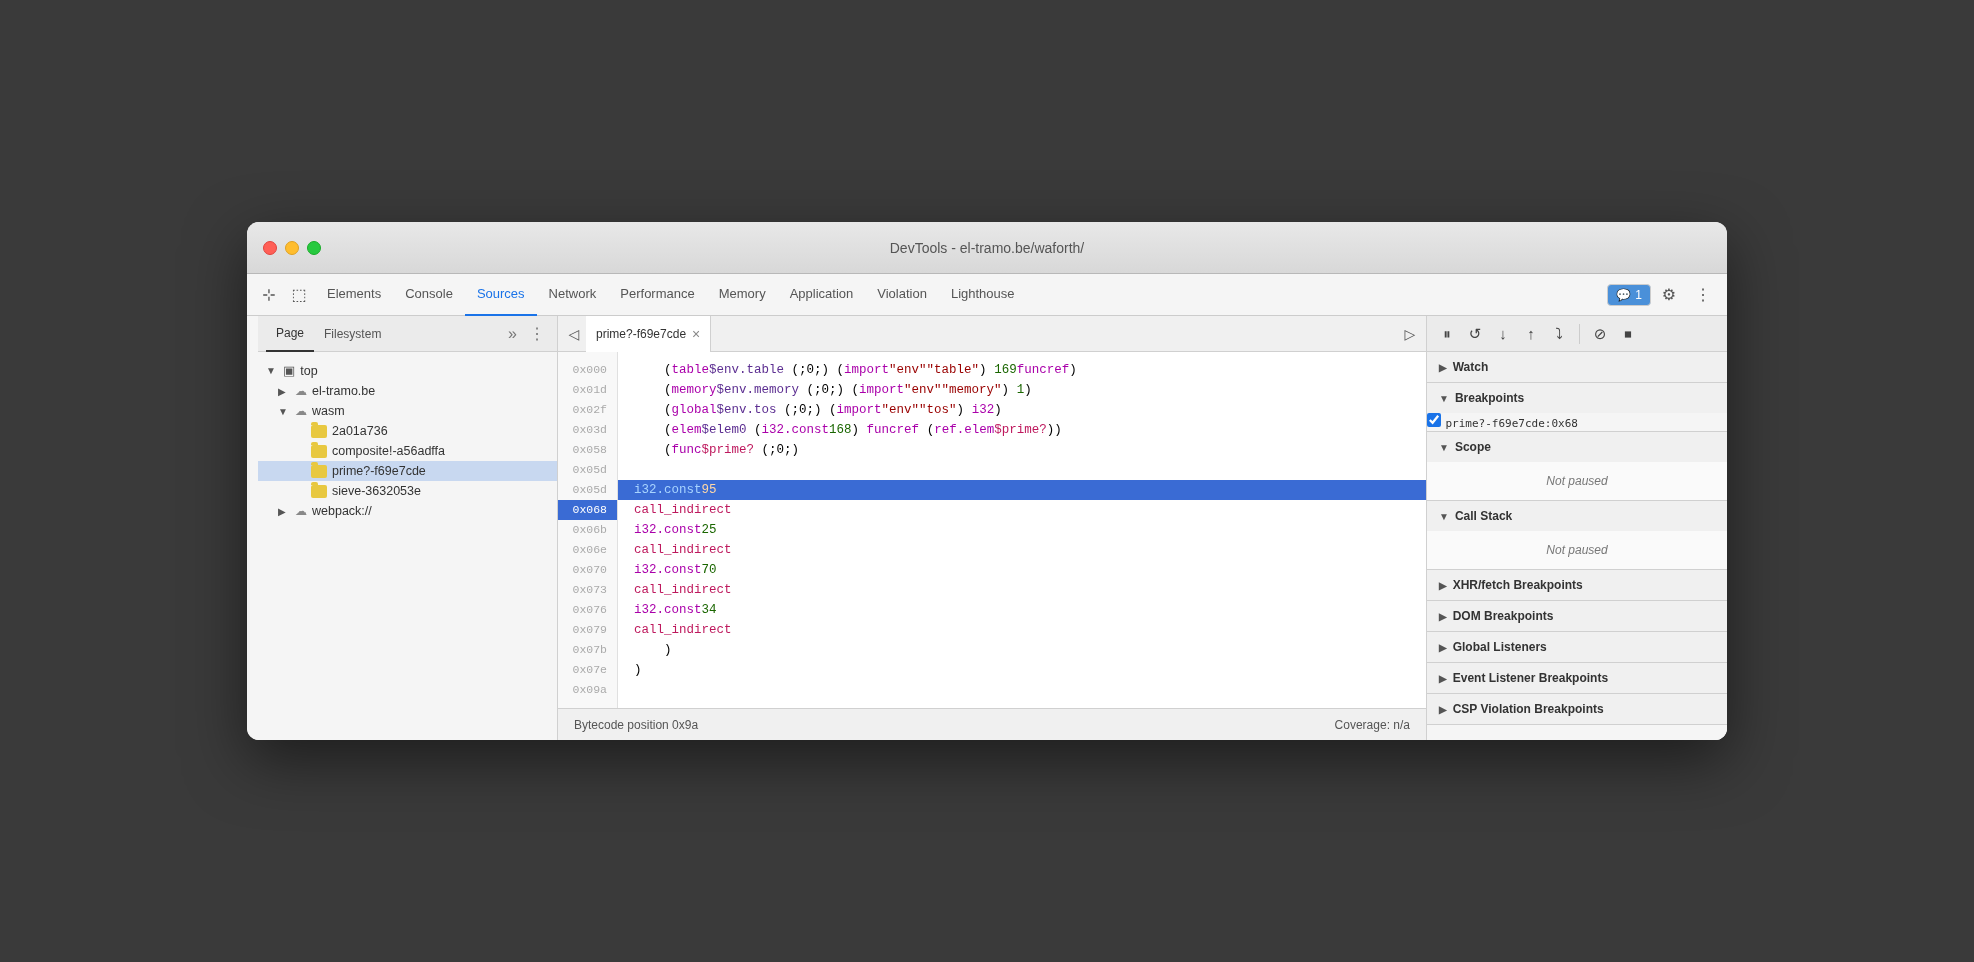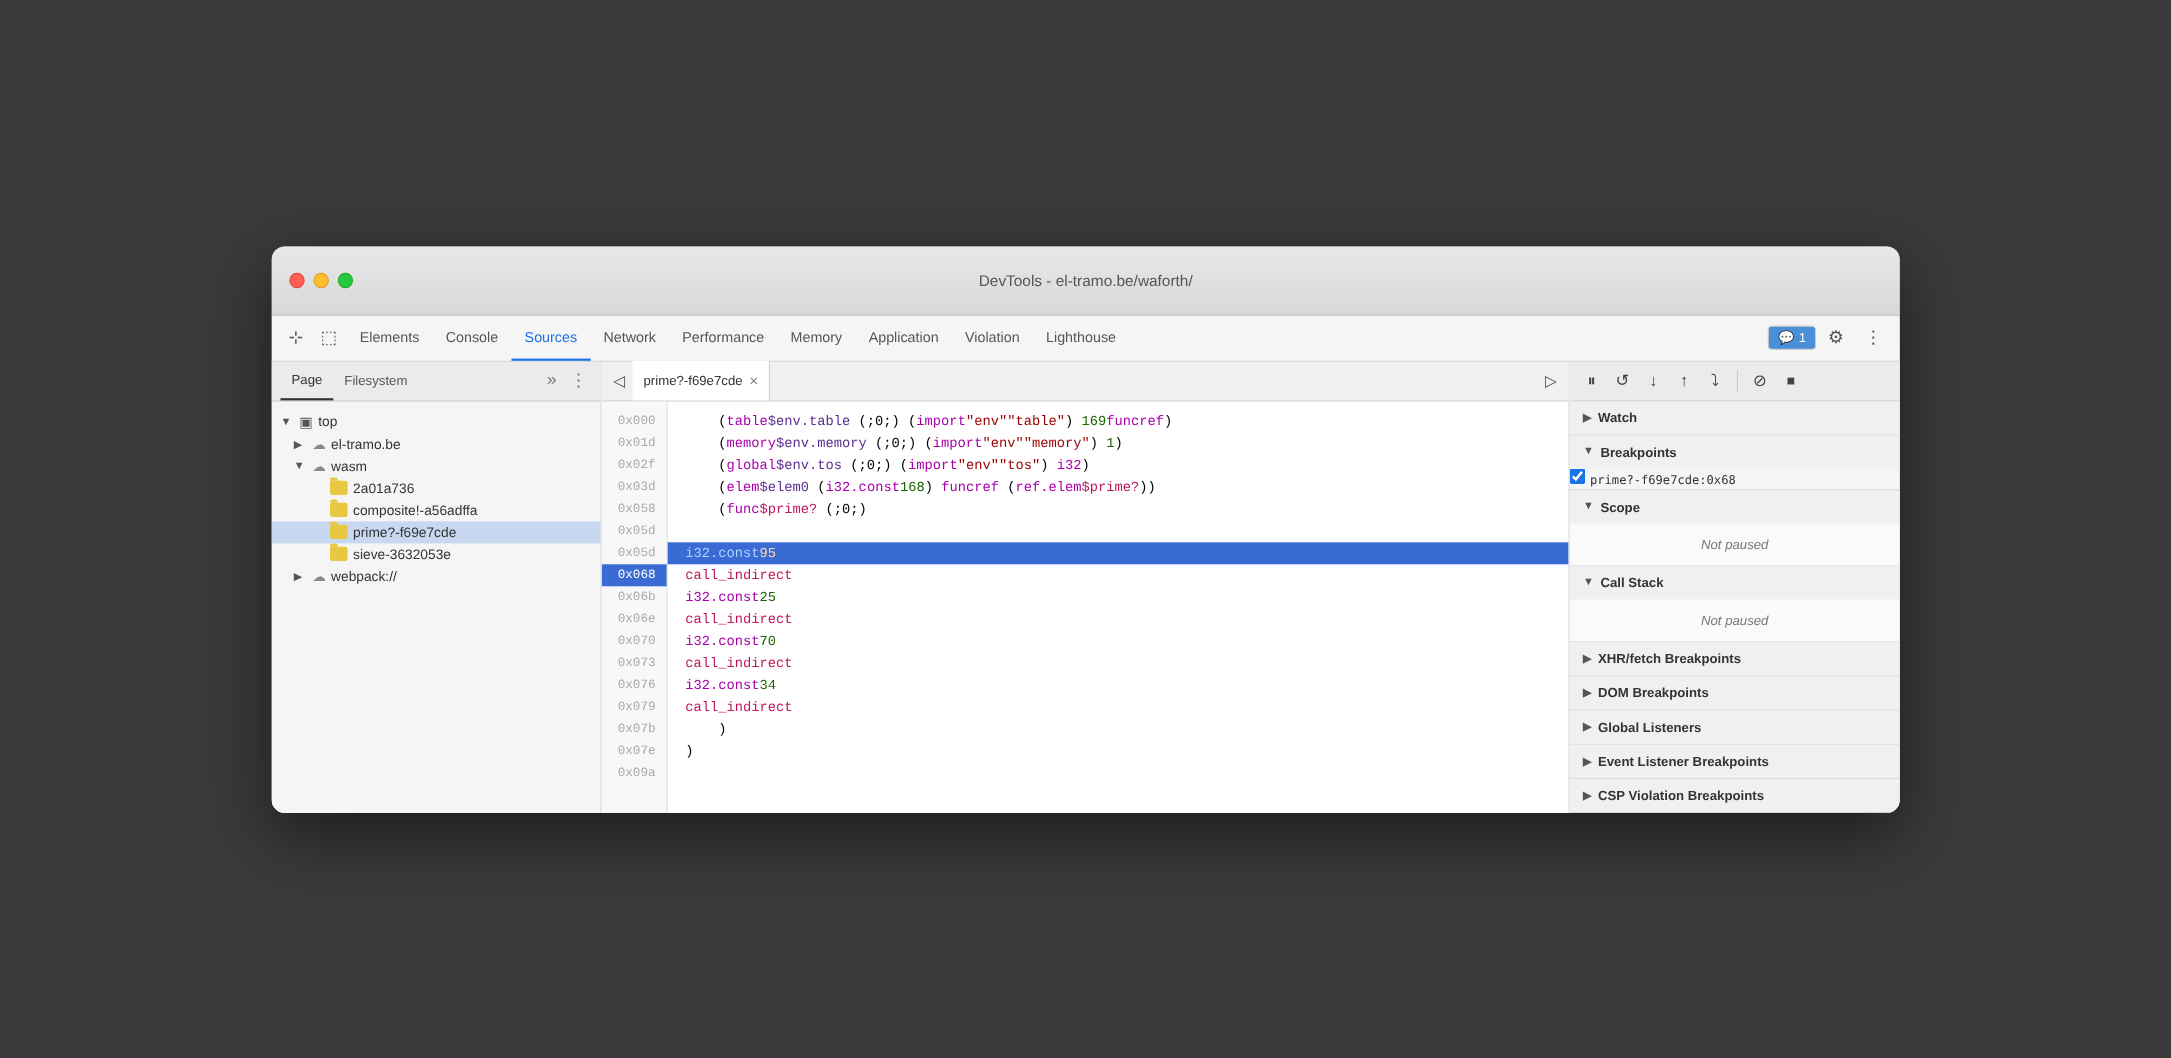--- a/index.html
+++ b/index.html
@@ -16,21 +16,21 @@
       background: #f0f0f0;
       border-radius: 12px;
       box-shadow: 0 20px 60px rgba(0,0,0,0.5);
       overflow: hidden;
       display: flex;
       flex-direction: column;
     }
     
     .titlebar {
       background: linear-gradient(to bottom, #e8e8e8, #d8d8d8);
-      height: 63px;
+      height: 52px;
       display: flex;
       align-items: center;
       padding: 0 16px;
       border-bottom: 1px solid #b8b8b8;
       position: relative;
     }
     .traffic-lights {
       display: flex;
       gap: 8px;
     }
@@ -114,20 +114,21 @@
       min-height: 0;
     }
     
     .left-panel {
       width: 300px;
       background: #f5f5f5;
       border-right: 1px solid #d0d0d0;
       display: flex;
       flex-direction: column;
       min-height: 0;
+      margin-left: 11px;
     }
     .panel-tabs {
       display: flex;
       align-items: center;
       background: #ebebeb;
       border-bottom: 1px solid #d0d0d0;
       height: 36px;
       padding: 0 8px;
     }
     .panel-tab {
@@ -554,20 +555,24 @@
           <div class="code-line">        <span class="kw">i32.const</span> <span class="num">34</span></div>
 
           <div class="code-line">        <span class="fn">call_indirect</span></div>
 
           <div class="code-line">    )</div>
 
           <div class="code-line">)</div>
         </div>
       </div>
 
+      <div class="status-bar">
+        <span>Bytecode position 0x9a</span>
+        <span>Coverage: n/a</span>
+      </div>
     </div>
 
     <div class="right-panel">
 
       <div class="debug-toolbar">
         <button class="debug-btn" title="Pause">⏸</button>
         <button class="debug-btn" title="Resume">↺</button>
         <button class="debug-btn" title="Step over">↓</button>
         <button class="debug-btn" title="Step into">↑</button>
         <button class="debug-btn" title="Step out">⤵</button>

